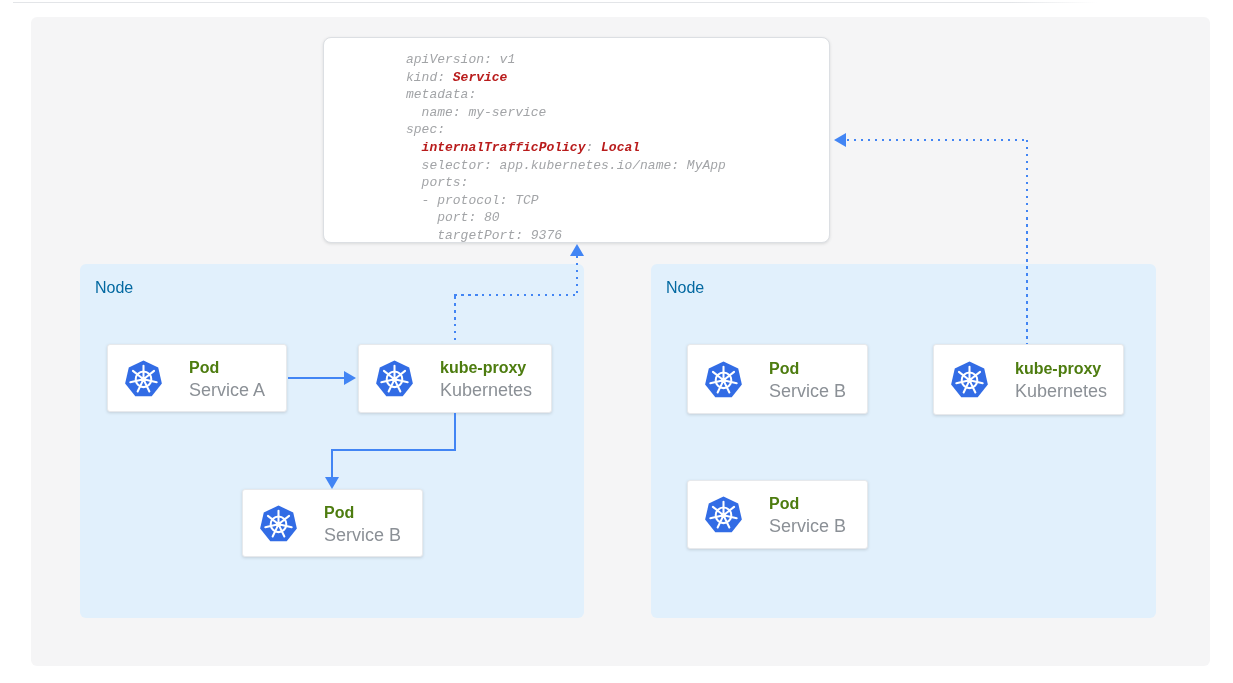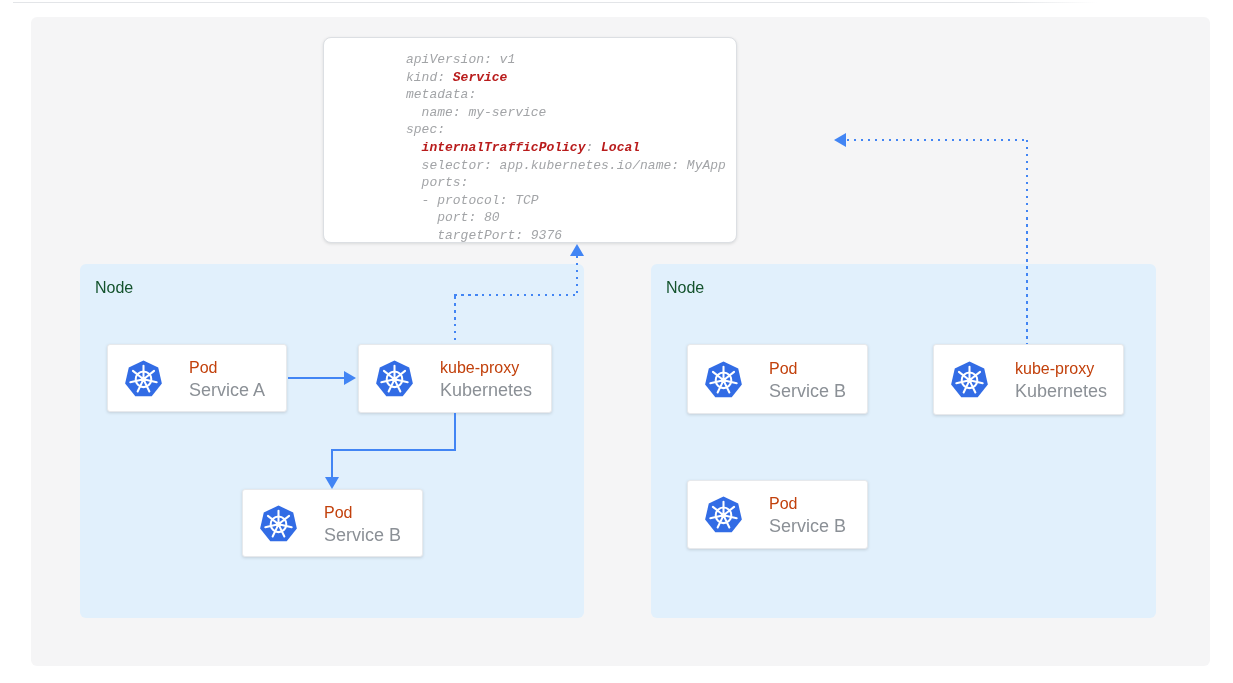--- a/index.html
+++ b/index.html
@@ -17,50 +17,50 @@
   }
 
   
   .canvas{
     left:31px;top:17px;width:1179px;height:649px;
     background:#f5f5f6;border-radius:6px;
   }
 
   
   .yaml-panel{
-    left:323px;top:37px;width:414px;height:206px;box-sizing:border-box;
+    left:323px;top:37px;width:507px;height:206px;box-sizing:border-box;
     background:#ffffff;border:1px solid #dcdfe3;border-radius:8px;
     box-shadow:0 1px 3px rgba(60,64,67,.15);
     padding:13px 20px 0 82px;
   }
   .yaml-code{
     font-family:"Liberation Mono","DejaVu Sans Mono",monospace;
     font-style:italic;font-size:13px;line-height:17.6px;
     color:#a2a4a7;white-space:pre;
   }
   .yaml-code .b{font-weight:bold;color:#b91c1c;}
 
   
   .node{
     background:#e1f0fc;border-radius:6px;box-sizing:border-box;
     padding:15px 0 0 15px;
   }
   .node-left{left:80px;top:264px;width:504px;height:354px;}
   .node-right{left:651px;top:264px;width:505px;height:354px;}
-  .node-label{font-size:16px;color:#14532d;}
+  .node-label{font-size:16px;color:#0369a1;}
 
   
   .card{
     background:#ffffff;border:1px solid #e7e9ec;border-radius:3px;box-sizing:border-box;
     box-shadow:0 1px 3px rgba(60,64,67,.18);
     display:flex;align-items:center;padding-left:15px;
   }
   .card .k8s{width:41px;height:41px;flex:0 0 41px;}
   .card .txt{margin-left:25px;display:flex;flex-direction:column;}
-  .card-title{font-size:16px;color:#c2410c;line-height:20px;}
+  .card-title{font-size:16px;color:#4d7c0f;line-height:20px;font-weight:bold;}
   .card-subtitle{font-size:18px;color:#8b9096;line-height:18px;margin-top:3px;}
 
   .card-l1{left:107px;top:344px;width:180px;height:68px;}
   .card-l2{left:358px;top:344px;width:194px;height:69px;}
   .card-l3{left:242px;top:489px;width:181px;height:68px;}
   .card-r1{left:687px;top:344px;width:181px;height:70px;}
   .card-r2{left:933px;top:344px;width:191px;height:71px;}
   .card-r3{left:687px;top:480px;width:181px;height:69px;}
 
   

